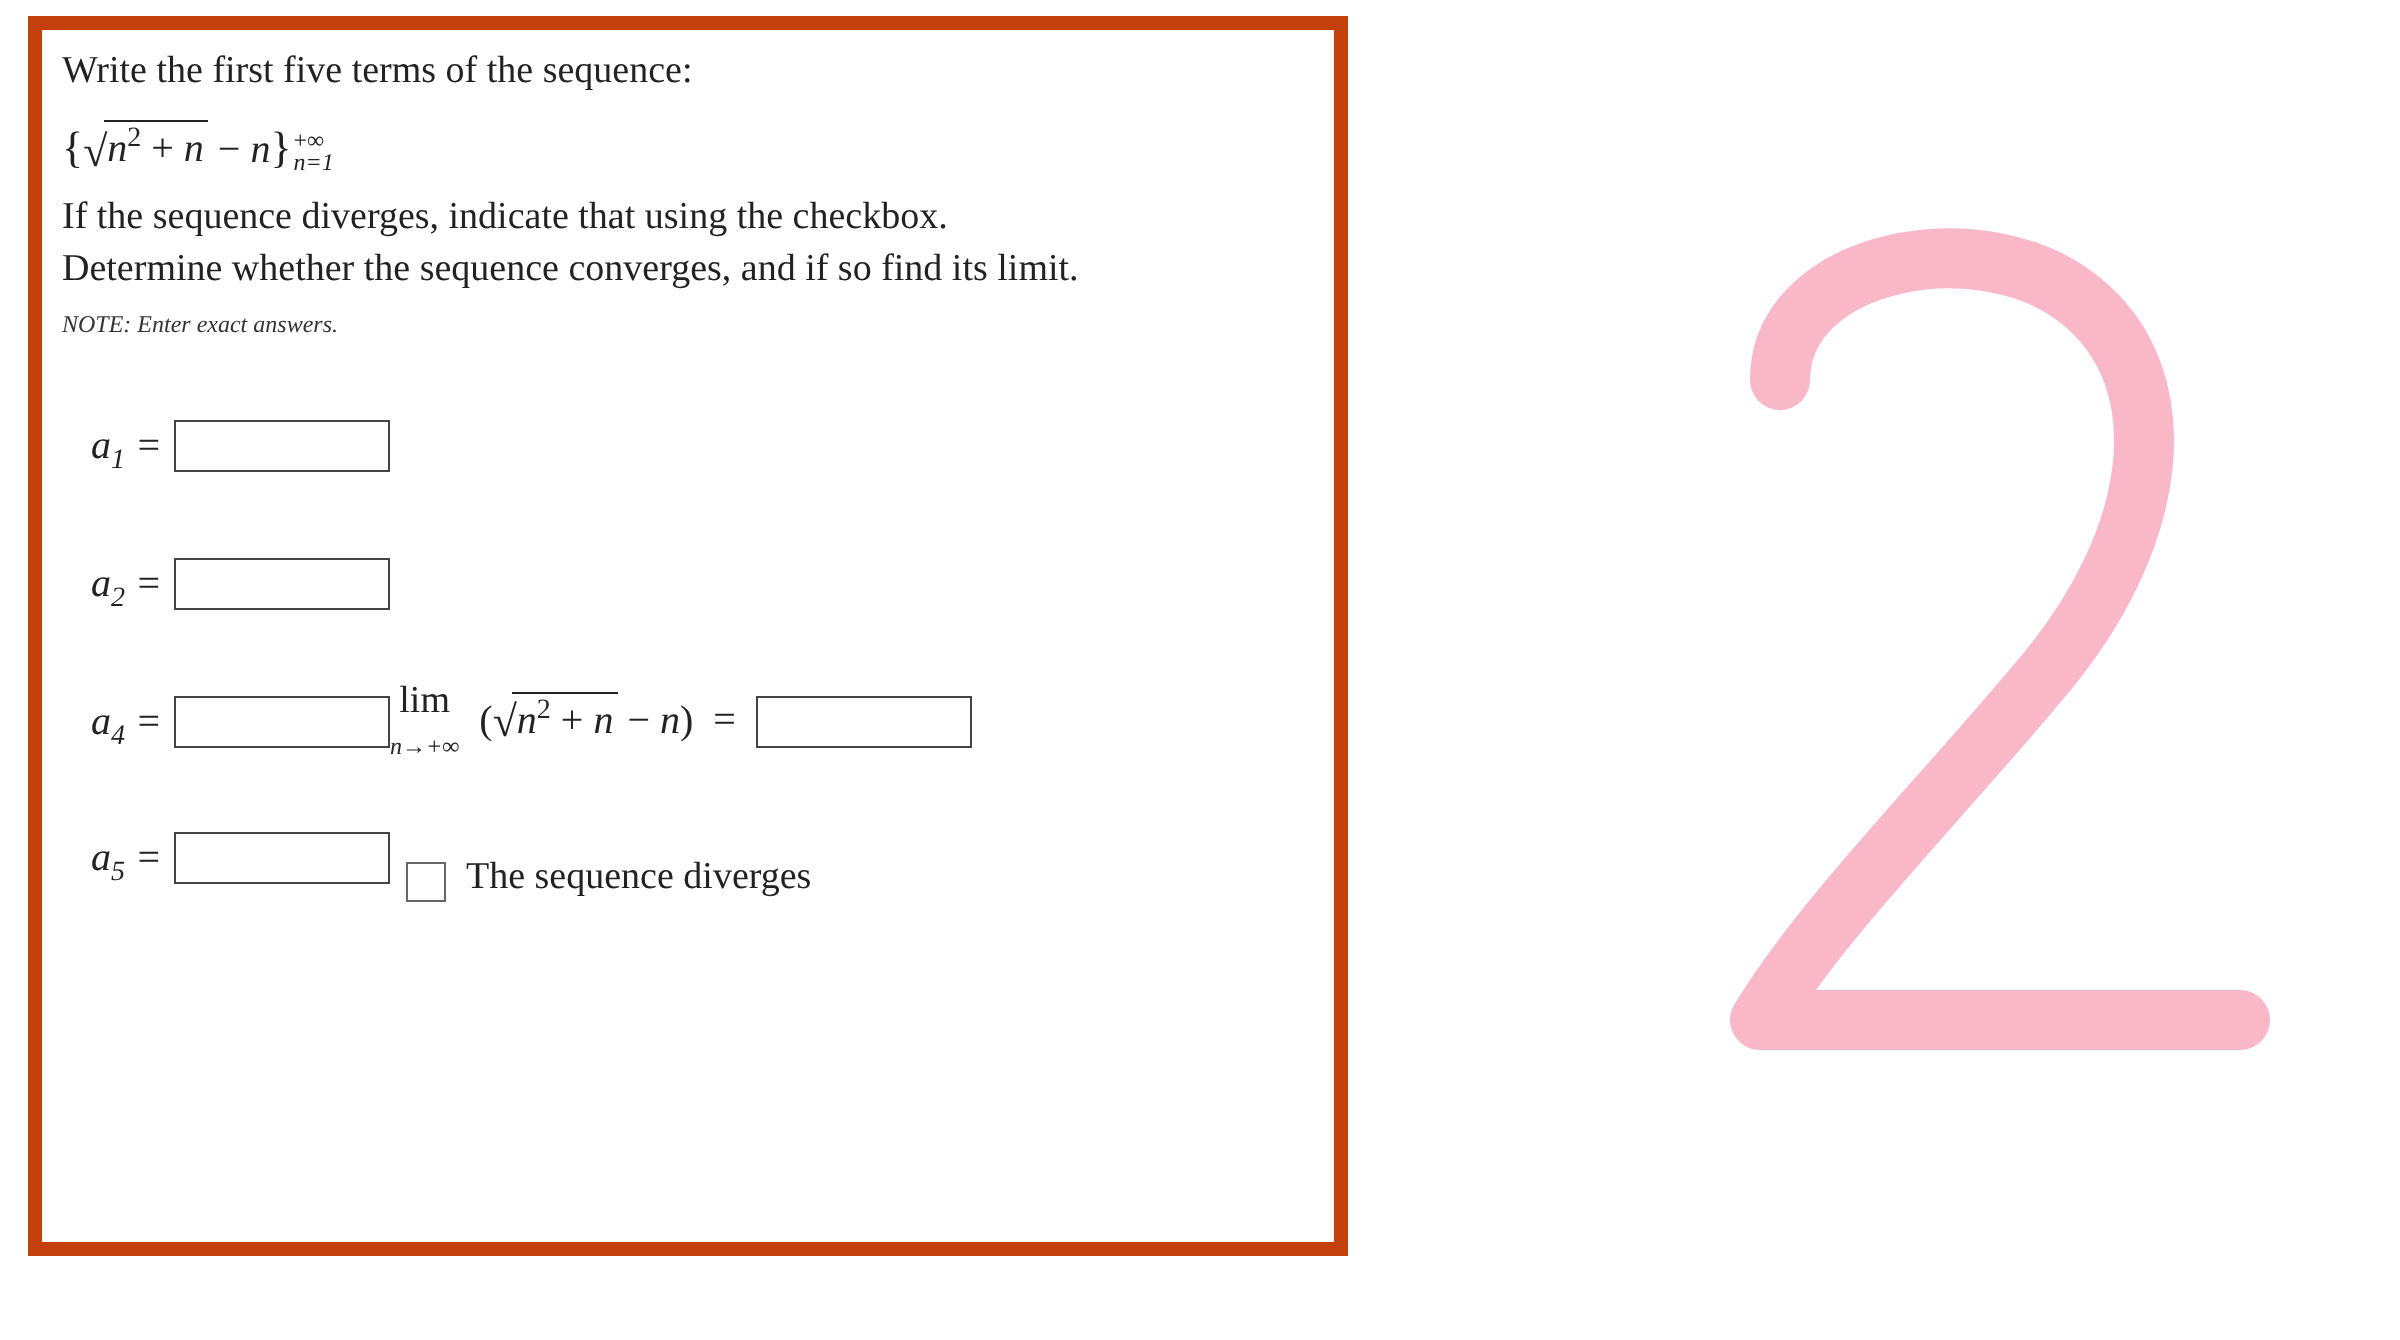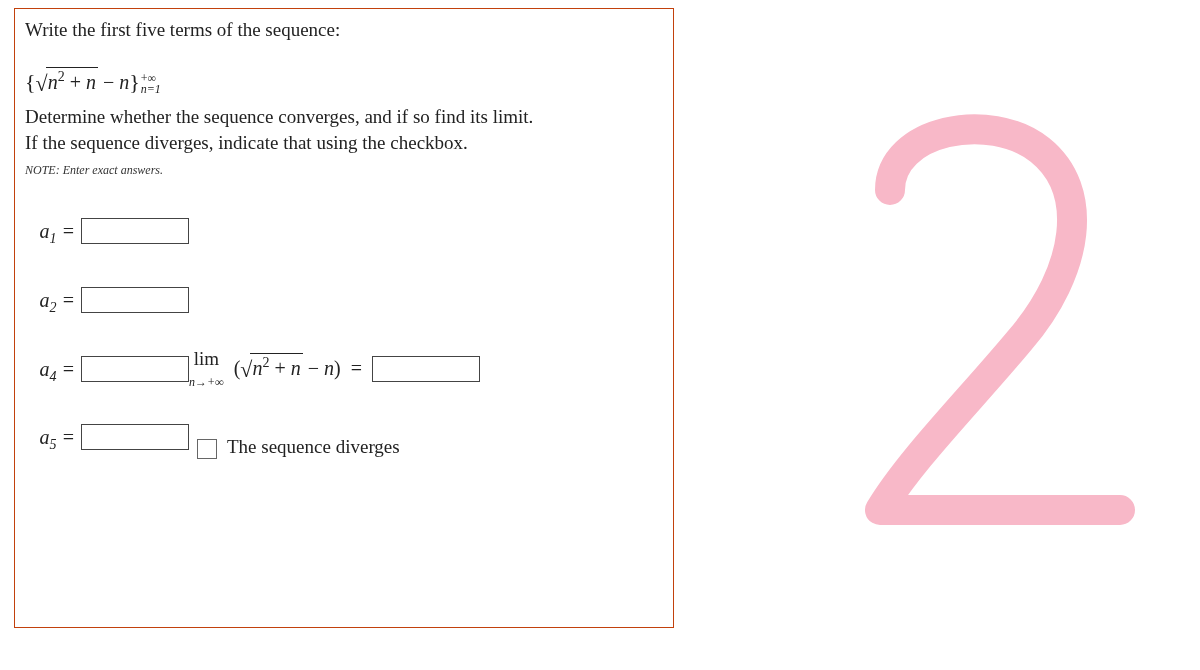--- a/index.html
+++ b/index.html
@@ -11,29 +11,29 @@
     font-family: "Times New Roman", Georgia, serif;
     position: relative;
     overflow: hidden;
   }
   .problem-box {
     position: absolute;
     left: 14px;
     top: 8px;
     width: 660px;
     height: 620px;
-    border: 1px solid #c2410c;
+    border: 7px solid #c2410c;
     box-sizing: border-box;
     padding: 8px 10px 12px 10px;
     font-size: 19px;
     color: #222;
     line-height: 1.35;
   }
   .formula {
-    margin: 24px 0 6px 0;
+    margin: 10px 0 6px 0;
     font-size: 20px;
   }
   .note {
     font-style: italic;
     font-size: 12px;
     margin: 6px 0 20px 0;
     color: #333;
   }
   .inputs-area {
     display: flex;
@@ -128,22 +128,22 @@
 <body>
 
 <div class="problem-box">
 
   <div>Write the first five terms of the sequence:</div>
 
   <div class="formula">
     <span class="braces">{</span><span class="sqrt"><span class="sqrt-sym">√</span><span class="sqrt-body"><i>n</i><sup>2</sup> + <i>n</i></span></span> − <i>n</i><span class="braces">}</span><span style="display:inline-block; vertical-align:-4px; line-height:0.9; margin-left:1px;"><sup style="display:block; font-size:12px;">+∞</sup><sub style="display:block; font-size:12px; font-style:italic;">n=1</sub></span>
   </div>
 
+  <div>If the sequence diverges, indicate that using the checkbox.</div>
   <div>Determine whether the sequence converges, and if so find its limit.</div>
-  <div>If the sequence diverges, indicate that using the checkbox.</div>
 
   <div class="note">NOTE:  Enter exact answers.</div>
 
   <div class="inputs-area">
     <div class="left-col">
 
       <div class="term-row">
         <span class="lbl"><i>a</i><sub>1</sub> =</span>
         <input class="txt-input" type="text" value="" style="">
       </div>

